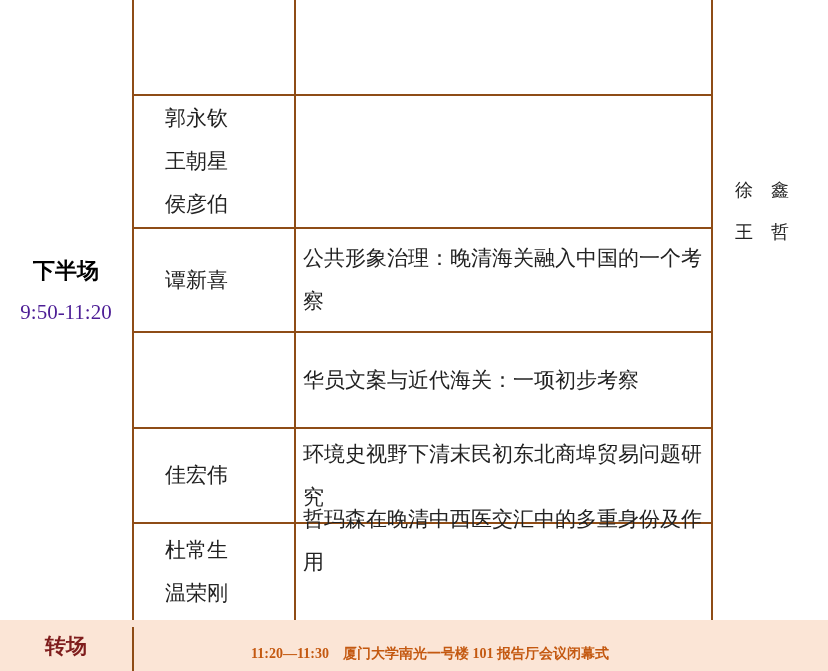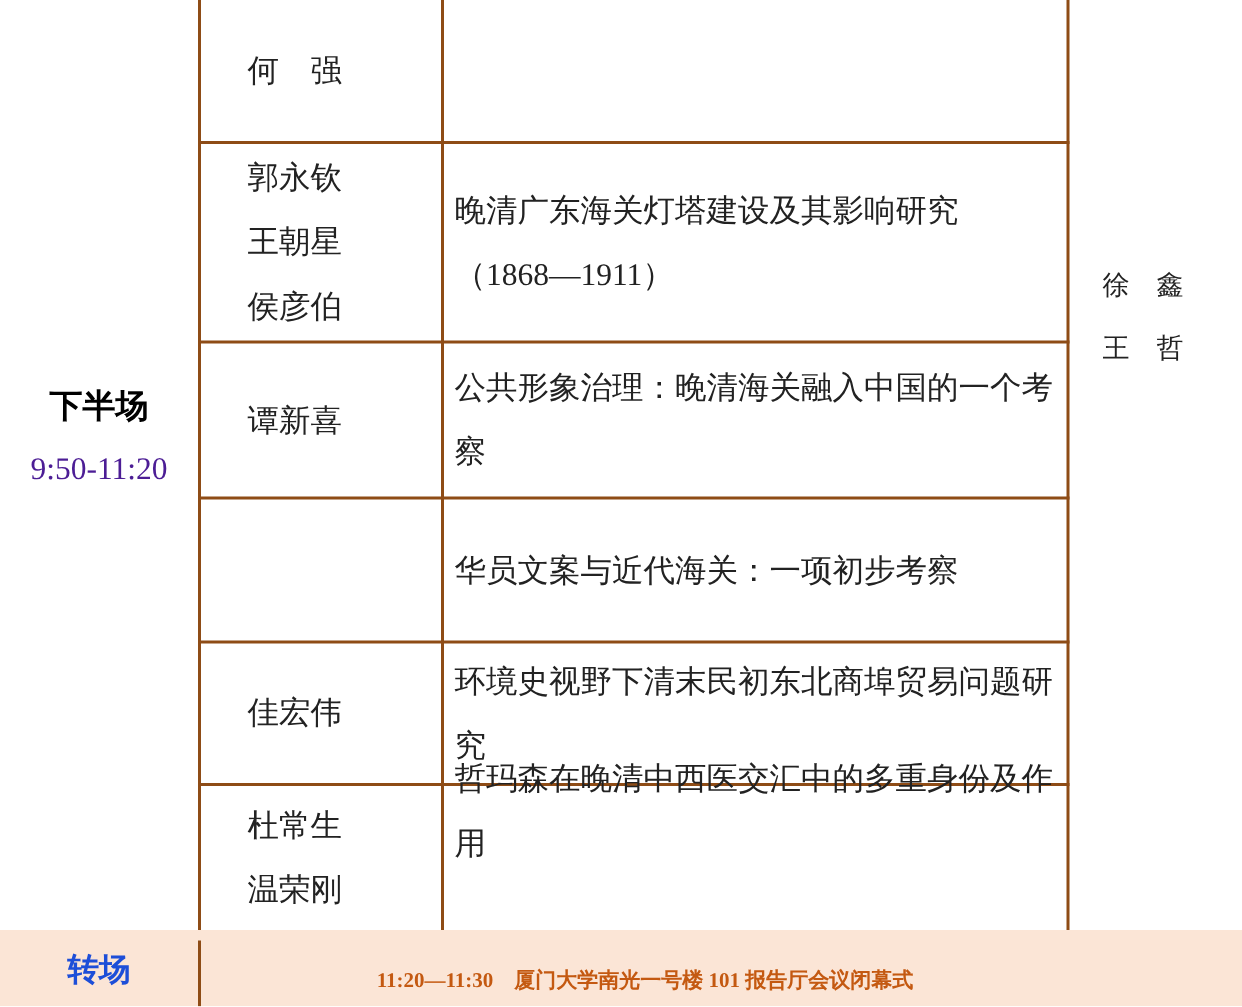--- a/index.html
+++ b/index.html
@@ -46,21 +46,21 @@
     position:absolute;left:0;top:620px;width:828px;height:51px;
     background:#FBE5D6;
   }
   .footer-divider{
     position:absolute;left:132px;top:627px;width:2px;height:44px;
     background:#8e4c16;
   }
   .footer-label{
     position:absolute;left:0;top:620px;width:132px;height:51px;
     display:flex;align-items:center;justify-content:center;
-    font-size:21px;font-weight:bold;color:#1d4ed8;
+    font-size:21px;font-weight:bold;color:#7f1d1d;
   }
   .footer-text{
     position:absolute;left:133px;top:620px;width:594px;height:67px;
     display:flex;align-items:center;justify-content:center;
     font-size:14px;font-weight:bold;color:#C45911;
     white-space:pre;
   }
 </style>
 </head>
 <body>
@@ -72,27 +72,24 @@
   <div class="vline" style="left:711px"></div>
   <div class="hsep" style="top:94px"></div>
   <div class="hsep" style="top:227px"></div>
   <div class="hsep" style="top:331px"></div>
   <div class="hsep" style="top:427px"></div>
   <div class="hsep" style="top:522px"></div>
 
   <div class="session-label">下半场</div>
   <div class="session-time">9:50-11:20</div>
 
-  <div class="name-cell" style="top:0;height:95px">何　强</div>
 
   <div class="name-cell" style="top:95px;height:133px">郭永钦
 王朝星
 侯彦伯</div>
-  <div class="title-cell" style="top:95px;height:133px">晚清广东海关灯塔建设及其影响研究
-（1868—1911）</div>
 
   <div class="name-cell" style="top:228px;height:104px">谭新喜</div>
   <div class="title-cell" style="top:228px;height:104px">公共形象治理：晚清海关融入中国的一个考
 察</div>
 
   <div class="title-cell" style="top:332px;height:96px">华员文案与近代海关：一项初步考察</div>
 
   <div class="name-cell" style="top:428px;height:95px">佳宏伟</div>
   <div class="title-cell" style="top:428px;height:95px">环境史视野下清末民初东北商埠贸易问题研
 究</div>

